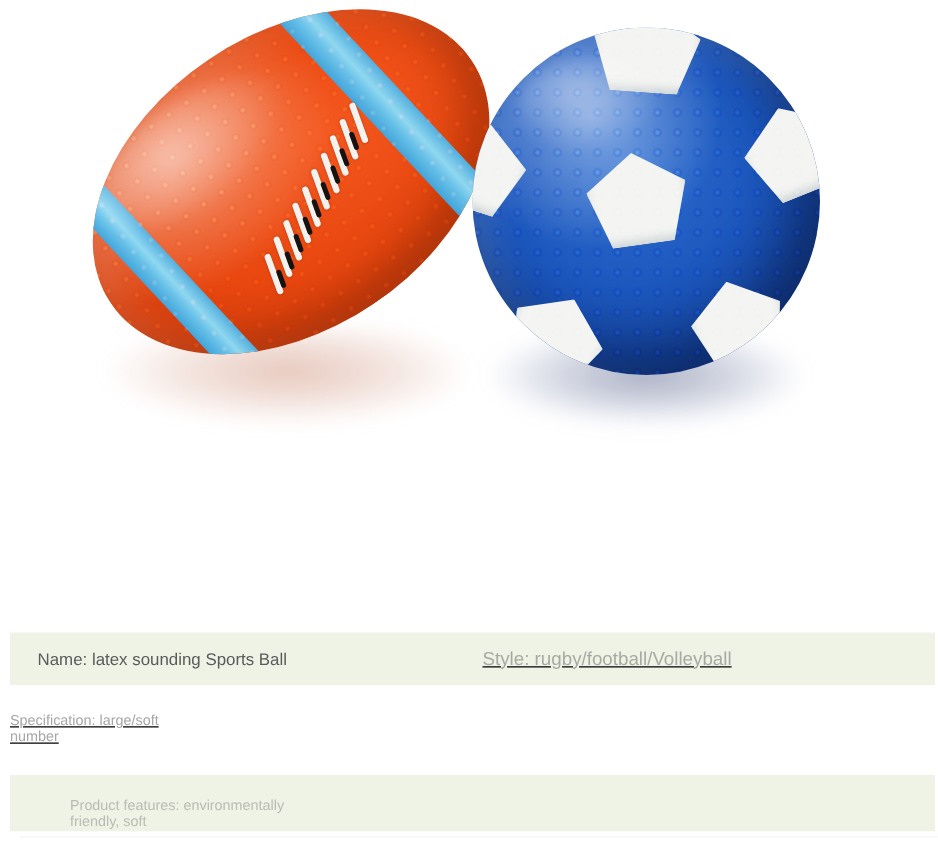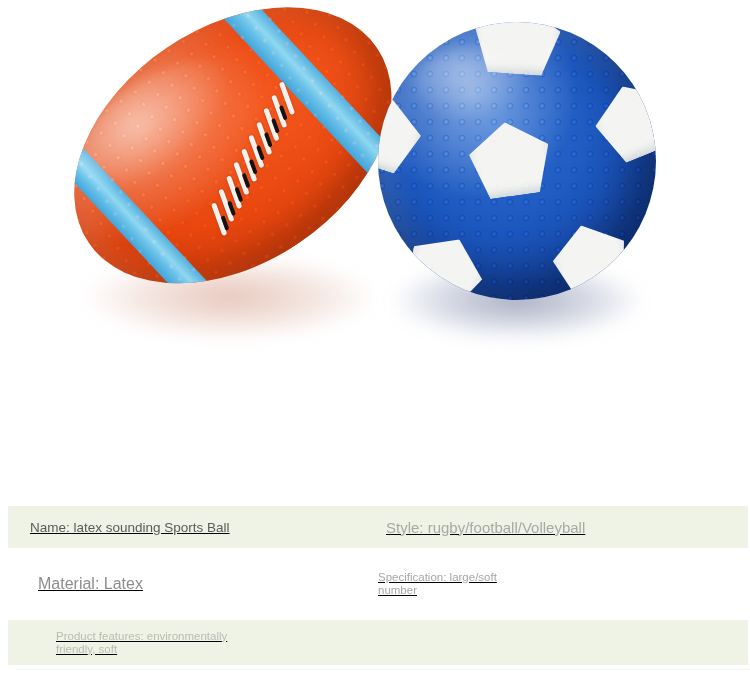--- a/index.html
+++ b/index.html
@@ -173,28 +173,28 @@
   .param-row {
     display: flex;
     align-items: center;
     width: 740px;
     box-sizing: border-box;
   }
   .param-row.shaded { background: #eef3e6; }
   .param-row.plain  { background: #ffffff; }
   .param-row.r1 { height: 42px; }
   .param-row.r2 { height: 72px; }
-  .param-row.r3 { height: 45px; }
+  .param-row.r3 { height: 45px; align-items: flex-end; }
 
   .cell {
     box-sizing: border-box;
     display: flex;
     align-items: center;
   }
-  .cell.left  { width: 370px; padding-left: 22px; text-decoration: underline; }
+  .cell.left  { width: 370px; padding-left: 22px; }
   .cell.right { width: 370px; padding-left: 0px; text-decoration: underline; }
 
   
   .t-name   { font-size: 13.5px; color: #5a5a5a; }
   .t-style  { font-size: 15px;   color: #a9a9a4; padding-left: 8px; }
   .t-mat    { font-size: 16px;   color: #8d8d8d; padding-left: 8px; }
   .t-spec   { font-size: 11.5px; color: #a6a6a6; width: 150px; line-height: 13px; }
   .t-feat   { font-size: 11.5px; color: #b9bcb3; width: 200px; line-height: 13px; padding-left: 26px; }
   .t-appl   { font-size: 15.5px; color: #575757; padding-left: 8px; }
 
@@ -271,23 +271,20 @@
   <div class="param-row shaded r1">
     <div class="cell left">
       <span class="t-name">Name: latex sounding Sports Ball</span>
     </div>
     <div class="cell right">
       <span class="t-style">Style: rugby/football/Volleyball</span>
     </div>
   </div>
 
   <div class="param-row plain r2">
-    <div class="cell left">
-      <span class="t-mat">Material: Latex</span>
-    </div>
     <div class="cell right">
       <span class="t-spec">Specification: large/soft number</span>
     </div>
   </div>
 
   <div class="param-row shaded r3">
     <div class="cell left">
       <span class="t-feat">Product features: environmentally friendly, soft</span>
     </div>
   </div>

